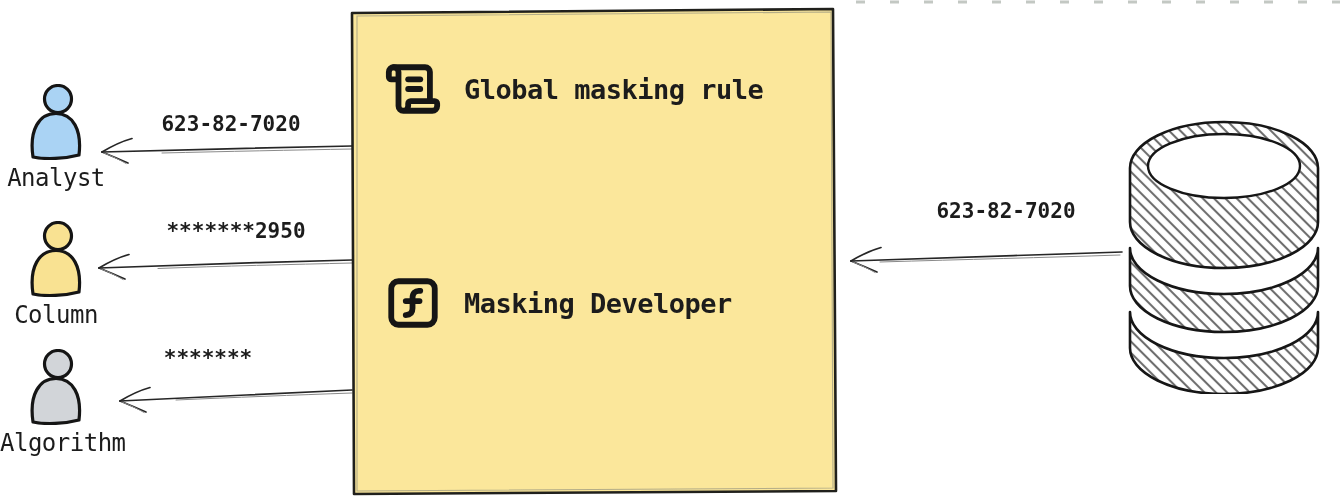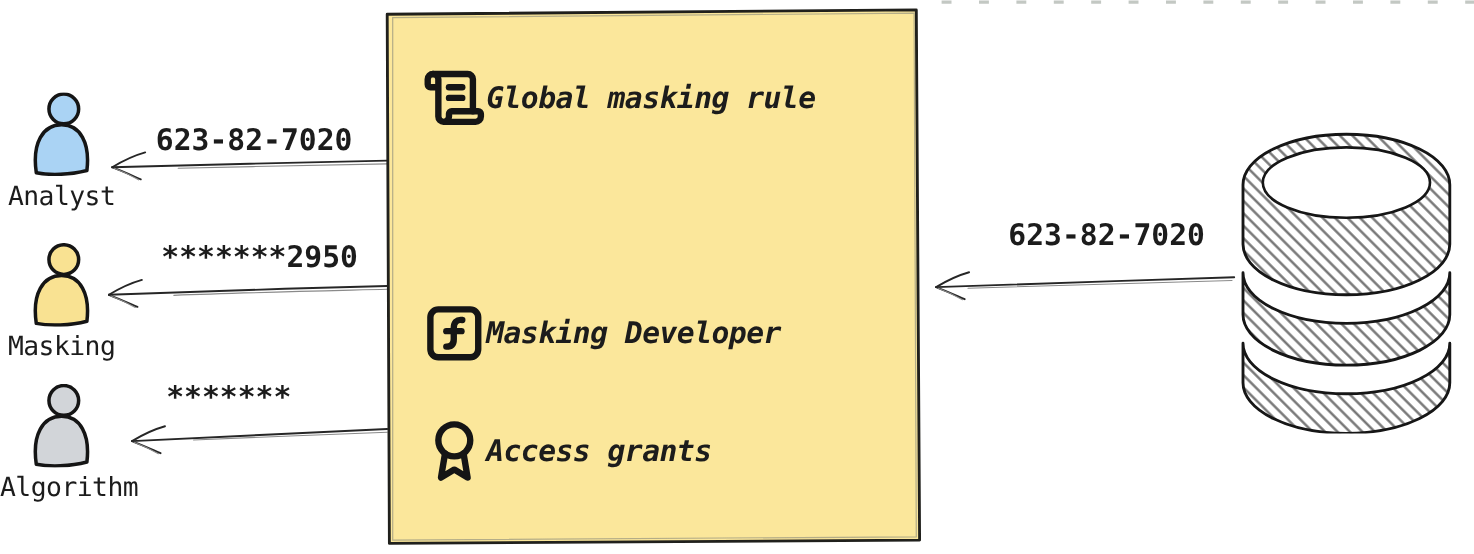--- a/index.html
+++ b/index.html
@@ -12,30 +12,30 @@
 
   
   .persona{position:absolute;left:0;width:112px;text-align:center;}
   .persona .p-icon{margin:0 auto;}
   .persona .p-label{margin-top:4px;font-size:24px;font-weight:400;letter-spacing:-0.5px;}
   .persona-analyst{top:84px;}
   .persona-support{top:221px;}
   .persona-developer{top:349px;}
 
   
-  .flow-label{position:absolute;font-size:27px;font-weight:700;text-align:center;white-space:nowrap;line-height:1;}
+  .flow-label{position:absolute;font-size:21px;font-weight:700;text-align:center;white-space:nowrap;line-height:1;}
   .flow-analyst{left:128px;top:114px;width:206px;}
   .flow-support{left:132px;top:221px;width:208px;}
   .flow-developer{left:105px;top:348px;width:206px;}
   .flow-database{left:903px;top:201px;width:206px;}
 
   
   .mask-box{position:absolute;left:348px;top:6px;width:492px;height:490px;}
   .mask-box .box-bg{position:absolute;left:0;top:0;}
-  .mask-row{position:absolute;left:36px;height:62px;display:flex;align-items:center;font-style:italic;}
+  .mask-row{position:absolute;left:36px;height:62px;display:flex;align-items:center;gap:22px;}
   .mask-row .row-label{font-size:27px;font-weight:600;letter-spacing:-0.5px;white-space:nowrap;}
   .row-0{top:52px;}
   .row-1{top:159px;}
   .row-2{top:266px;}
   .row-3{top:373px;}
 
   
   .database{position:absolute;left:1124px;top:114px;}
 </style>
 </head>
@@ -86,21 +86,21 @@
       <path d="M14,73 C10,46 20,29.5 37,29.5 C54,29.5 63,46 60,71 C45,75 26,75.5 14,73 Z" stroke="#151515" stroke-width="3.2" stroke-linejoin="round" fill="#aad3f4"></path>
     </svg>
     <div class="p-label">Analyst</div>
   </div>
 
   <div class="persona persona-support">
     <svg class="p-icon" width="74" height="76" viewBox="0 0 74 76">
       <circle cx="39" cy="15" r="13.5" stroke="#151515" stroke-width="3.2" fill="#f9e292"></circle>
       <path d="M14,73 C10,46 20,29.5 37,29.5 C54,29.5 63,46 60,71 C45,75 26,75.5 14,73 Z" stroke="#151515" stroke-width="3.2" stroke-linejoin="round" fill="#f9e292"></path>
     </svg>
-    <div class="p-label">Masking</div>
+    <div class="p-label">Column</div>
   </div>
 
   <div class="persona persona-developer">
     <svg class="p-icon" width="74" height="76" viewBox="0 0 74 76">
       <circle cx="39" cy="15" r="13.5" stroke="#151515" stroke-width="3.2" fill="#d2d5d9"></circle>
       <path d="M14,73 C10,46 20,29.5 37,29.5 C54,29.5 63,46 60,71 C45,75 26,75.5 14,73 Z" stroke="#151515" stroke-width="3.2" stroke-linejoin="round" fill="#d2d5d9"></path>
     </svg>
     <div class="p-label">Algorithm</div>
   </div>
 
@@ -128,27 +128,20 @@
 
     <div class="mask-row row-2">
       <svg width="58" height="58" viewBox="0 0 24 24" fill="none" stroke="#151515" stroke-width="2.4" stroke-linecap="round" stroke-linejoin="round">
         <rect width="18" height="18" x="3" y="3" rx="3"></rect>
         <path d="M9 17c2 0 2.8-1 2.8-2.8V10c0-2 1-3.3 3.2-3"></path>
         <path d="M9 11.2h5.7"></path>
       </svg>
       <span class="row-label">Masking Developer</span>
     </div>
 
-    <div class="mask-row row-3">
-      <svg width="58" height="58" viewBox="0 0 24 24" fill="none" stroke="#151515" stroke-width="2.4" stroke-linecap="round" stroke-linejoin="round">
-        <circle cx="12" cy="8" r="6"></circle>
-        <path d="M15.477 12.89 17 22l-5-3-5 3 1.523-9.11"></path>
-      </svg>
-      <span class="row-label">Access grants</span>
-    </div>
   </div>
 
   <svg class="database" width="200" height="280" viewBox="0 0 200 280">
     <defs>
       <pattern id="hatch" width="8" height="8" patternUnits="userSpaceOnUse" patternTransform="rotate(-45)">
         <line x1="4" y1="0" x2="4" y2="8" stroke="#6e6e6e" stroke-width="2.1"></line>
       </pattern>
     </defs>
 
     <path d="M6,54 A94,46 0 0 1 194,54 L194,108 A94,46 0 0 1 6,108 Z" fill="url(#hatch)" stroke="#161616" stroke-width="2.6" stroke-linejoin="round"></path>

